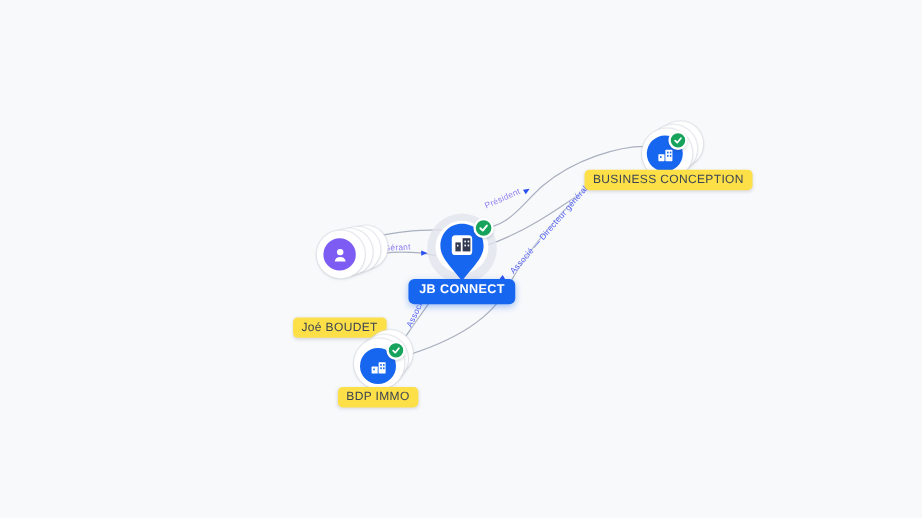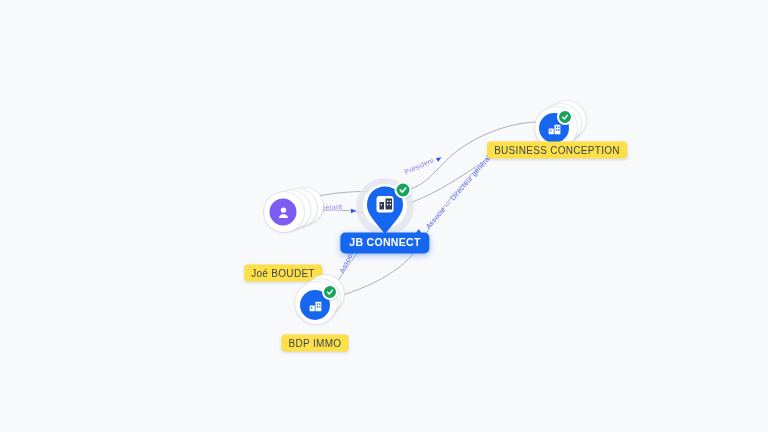--- a/index.html
+++ b/index.html
@@ -152,20 +152,20 @@
             <rect x="11.5" y="8.6" width="1.2" height="1.4"></rect>
           <rect x="3.8" y="9.5" width="1.2" height="1.4"></rect>
         </g>
       </svg>
     </div>
     <div class="badge" style="width:12px;height:12px;left:14px;top:-11px;">
       <svg width="8" height="8" viewBox="0 0 10 10">
           <polyline points="2,5.2 4.2,7.4 8,2.8" fill="none" stroke="#fff" stroke-width="1.8" stroke-linecap="round" stroke-linejoin="round"></polyline>
         </svg>
     </div>
-    <div class="node-label" style="left:-1px;top:40px;">BDP IMMO</div>
+    <div class="node-label" style="left:-1px;top:28px;">BDP IMMO</div>
   </div>
 
 <div class="edge-label" style="color: rgb(141, 125, 240); left: 331px; top: 207px; transform: translate(-50%, -50%) rotate(-3deg);">Gérant</div>
     <div class="edge-label" style="color: rgb(141, 125, 240); left: 419px; top: 166px; transform: translate(-50%, -50%) rotate(-24deg);">Président</div>
     <div class="edge-label" style="color: rgb(77, 92, 242); left: 458px; top: 192px; transform: translate(-50%, -50%) rotate(-49deg);">Associé — Directeur général</div>
     <div class="edge-label" style="color: rgb(77, 92, 242); left: 347px; top: 261px; transform: translate(-50%, -50%) rotate(-64deg);">Associé</div>
   </div>
 
 </body></html>

